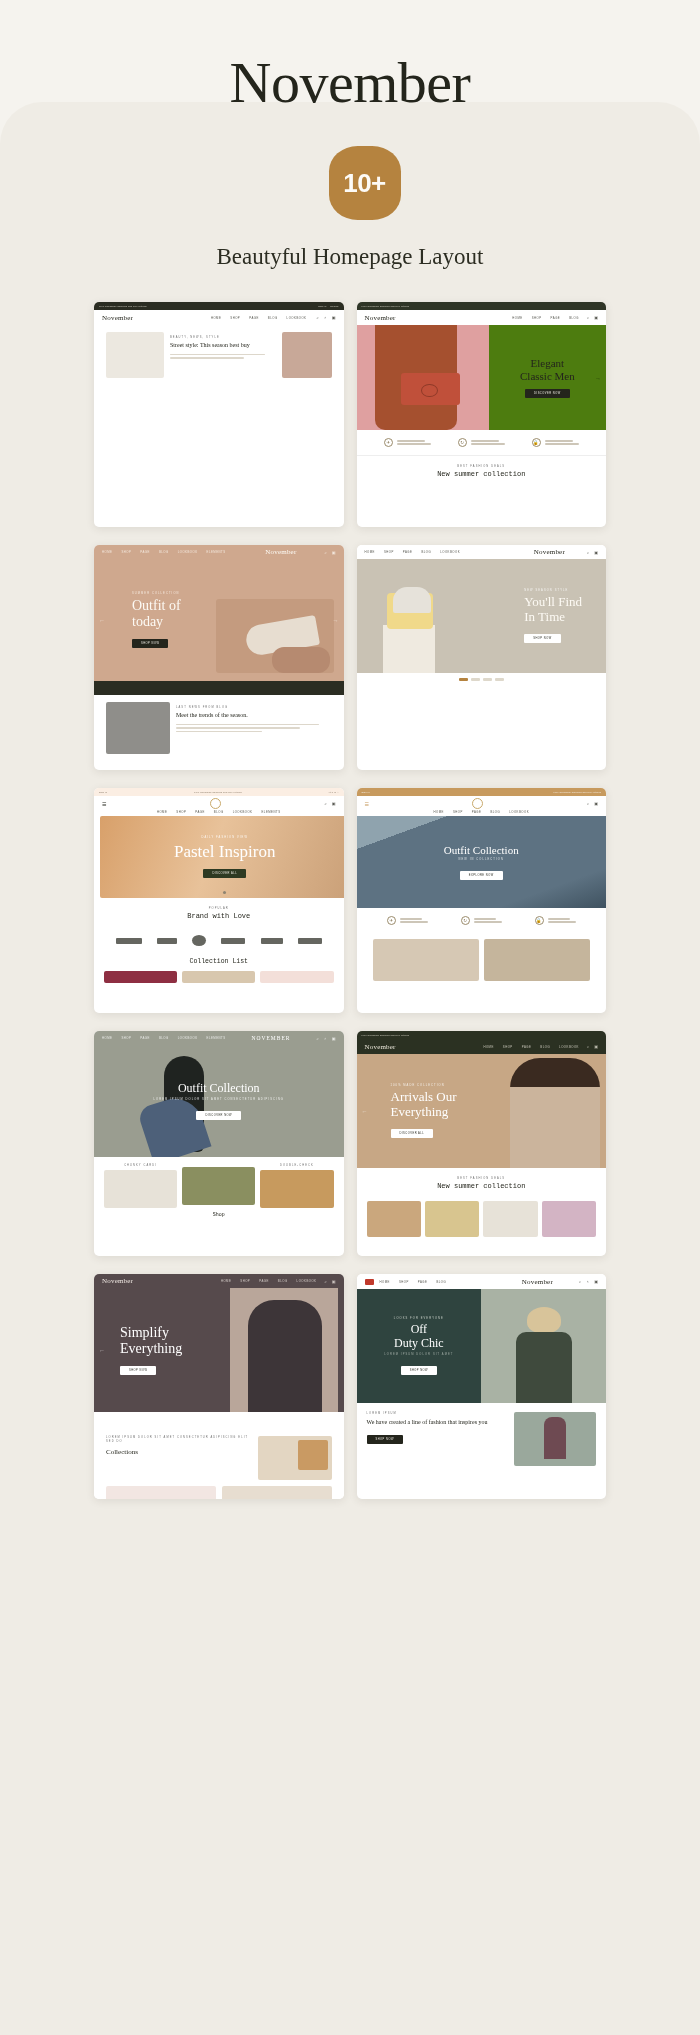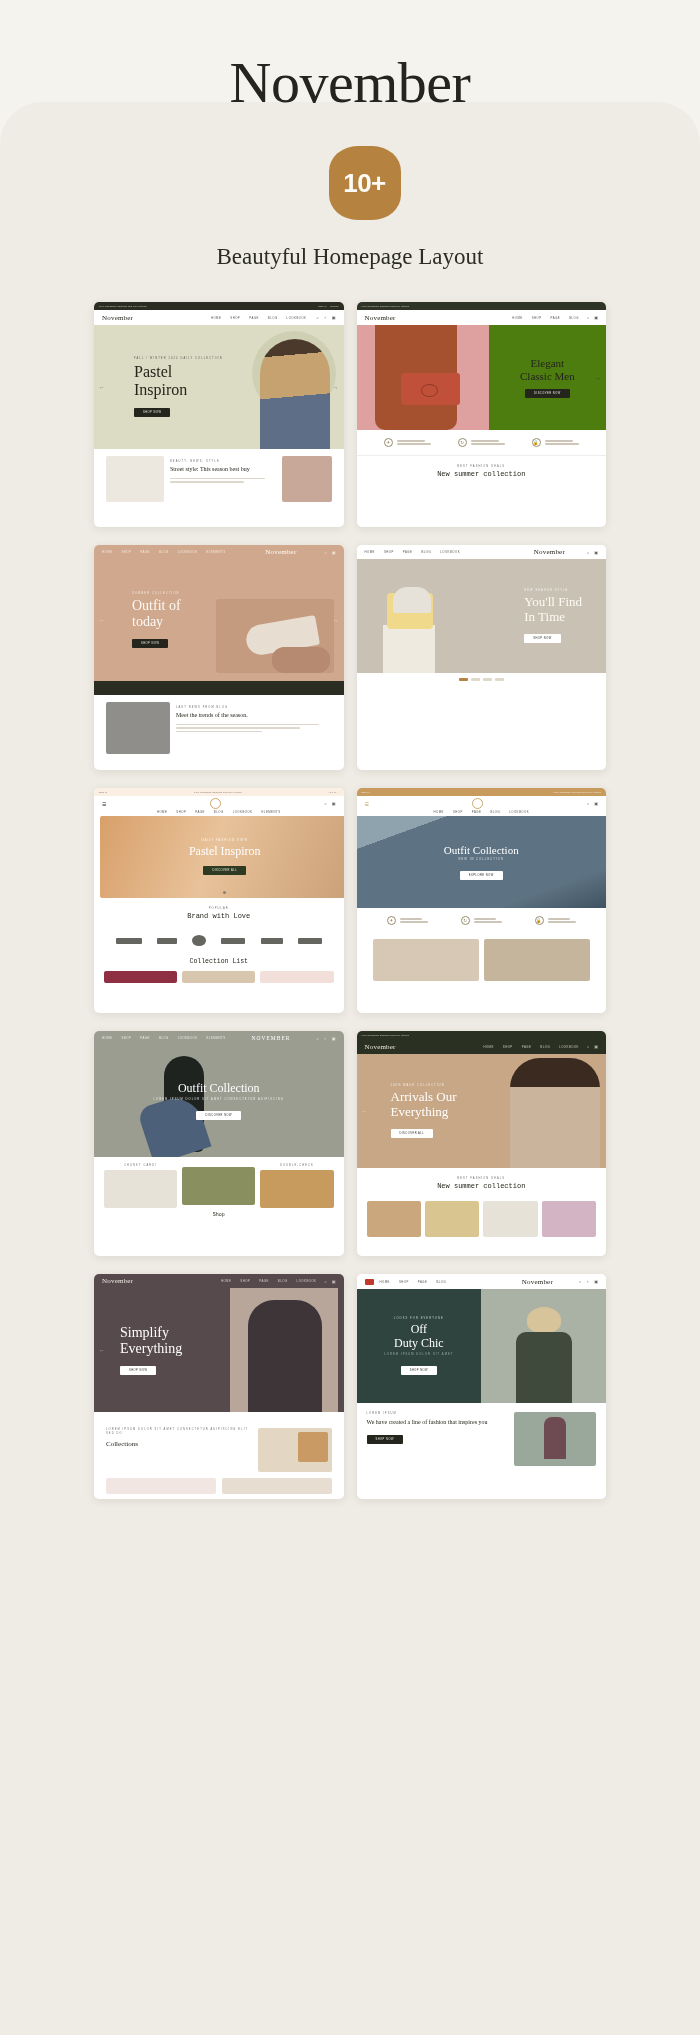--- a/index.html
+++ b/index.html
@@ -171,32 +171,20 @@
             <span>PAGE</span>
             <span>BLOG</span>
             <span>LOOKBOOK</span>
           </span>
           <span class="navicons" style="margin-left:10px">
             <span>⌕</span>
             <span>♁</span>
             <span>▣</span>
           </span>
         </div>
-        <div class="hero" style="background:#dcdcc4;height:124px;display:flex;align-items:center;padding-left:40px">
-          <div style="position:absolute;right:8px;top:6px;width:84px;height:84px;border-radius:50%;background:#cfd0b3"></div>
-          <div style="position:absolute;right:14px;bottom:0;width:70px;height:110px;background:linear-gradient(175deg,#4b3a2b 0 16%,#c7a271 16% 52%,#5d6e86 52% 100%);border-radius:36px 36px 0 0"></div>
-          <div style="position:relative;z-index:2">
-            <div class="eyebrow">FALL / WINTER 2024 DAILY COLLECTION</div>
-            <div class="hero-title" style="font-size:16px;color:#24251c">Pastel</div>
-            <div class="hero-title" style="font-size:16px;color:#24251c">Inspiron</div>
-            <span class="btn btn-dark">SHOP NOW</span>
-          </div>
-          <span class="arrow l">←</span>
-          <span class="arrow r">→</span>
-        </div>
         <div class="blogrow">
           <div class="blogimg" style="background:#ece8e0"></div>
           <div class="blogtxt">
             <div class="eyebrow">BEAUTY, NEWS, STYLE</div>
             <div class="bt">Street style: This season best buy</div>
             <div class="bl">
                 <span style="width:90%"></span>
                 <span style="width:70%"></span>
               </div>
           </div>
@@ -367,21 +355,21 @@
             <span>HOME</span>
             <span>SHOP</span>
             <span>PAGE</span>
             <span>BLOG</span>
             <span>LOOKBOOK</span>
             <span>ELEMENTS</span>
           </div>
         </div>
         <div class="hero" style="background:linear-gradient(110deg,#d8a06a,#e8c29a 45%,#caa078);height:82px;display:flex;flex-direction:column;align-items:center;justify-content:center;margin:0 6px;border-radius:2px">
           <div class="eyebrow" style="color:#fff;opacity:.9">DAILY FASHION VIEW</div>
-          <div class="hero-title" style="font-size:12px;color:#fff">Pastel Inspiron</div>
+          <div class="hero-title" style="font-size:17px;color:#fff">Pastel Inspiron</div>
           <span class="btn btn-green">DISCOVER ALL</span>
           <div class="dots" style="position:absolute;bottom:4px">
               <b class="on"></b>
             </div>
         </div>
         <div class="section-head">
           <div class="eyebrow">POPULAR</div>
           <div class="st">Brand with Love</div>
         </div>
         <div class="logos">
@@ -565,21 +553,21 @@
         <div class="hero" style="background:#564a4c;height:124px;display:flex;align-items:center;padding-left:26px">
           <div style="position:absolute;right:6px;top:0;bottom:0;width:108px;background:#b9a69a"></div>
           <div style="position:absolute;right:22px;top:12px;width:74px;height:112px;background:#3d3538;border-radius:26px 26px 0 0"></div>
           <div style="position:relative;z-index:2">
             <div class="hero-title" style="font-size:14px;color:#fff">Simplify</div>
             <div class="hero-title" style="font-size:14px;color:#fff">Everything</div>
             <span class="btn btn-light">SHOP NOW</span>
           </div>
           <span class="arrow l" style="color:#fff">←</span>
         </div>
-        <div style="background:#fff;padding:16px 12px 0">
+        <div style="background:#fff;padding:24px 12px 0">
           <div style="display:flex;gap:8px;align-items:flex-start">
             <div style="flex:1">
               <div class="eyebrow" style="line-height:1.5">LOREM IPSUM DOLOR SIT AMET CONSECTETUR ADIPISCING ELIT SED DO</div>
               <div class="st" style="font-family:'Liberation Serif',serif;font-size:7px;color:#25261d;margin-top:4px">Collections</div>
             </div>
             <div style="width:74px;height:44px;background:#e3d6c2;border-radius:2px;position:relative">
               <div style="position:absolute;right:4px;top:4px;width:30px;height:30px;background:#c99a63;border-radius:2px"></div>
             </div>
           </div>
           <div style="display:flex;gap:6px;margin-top:6px">

